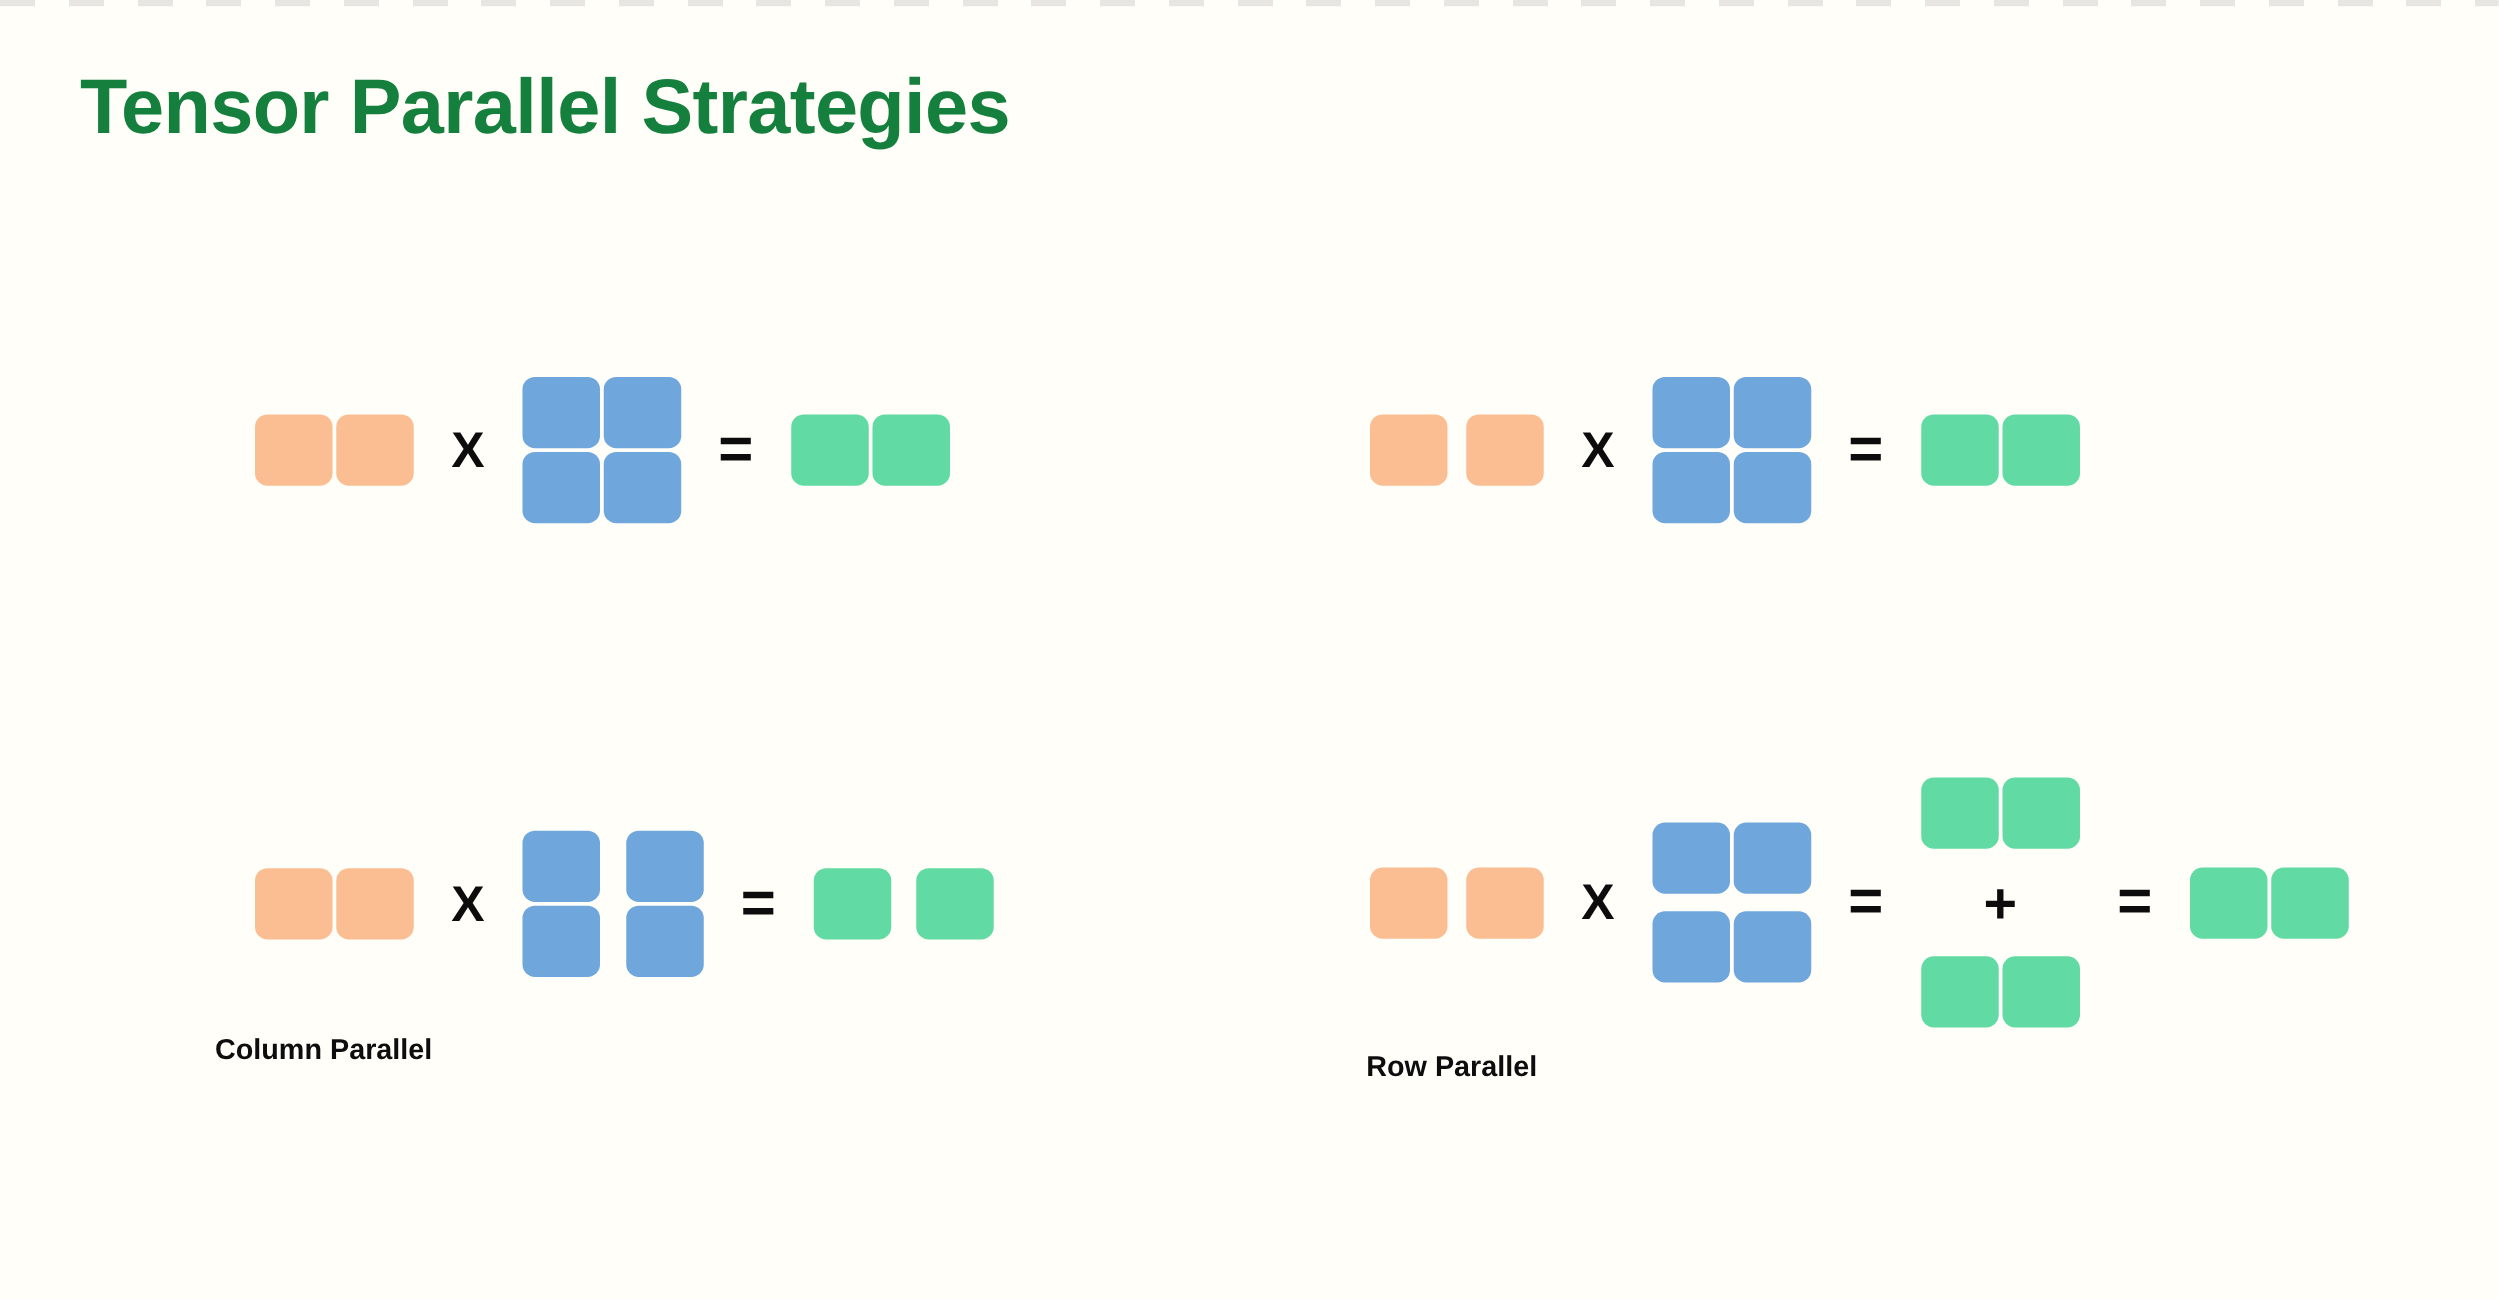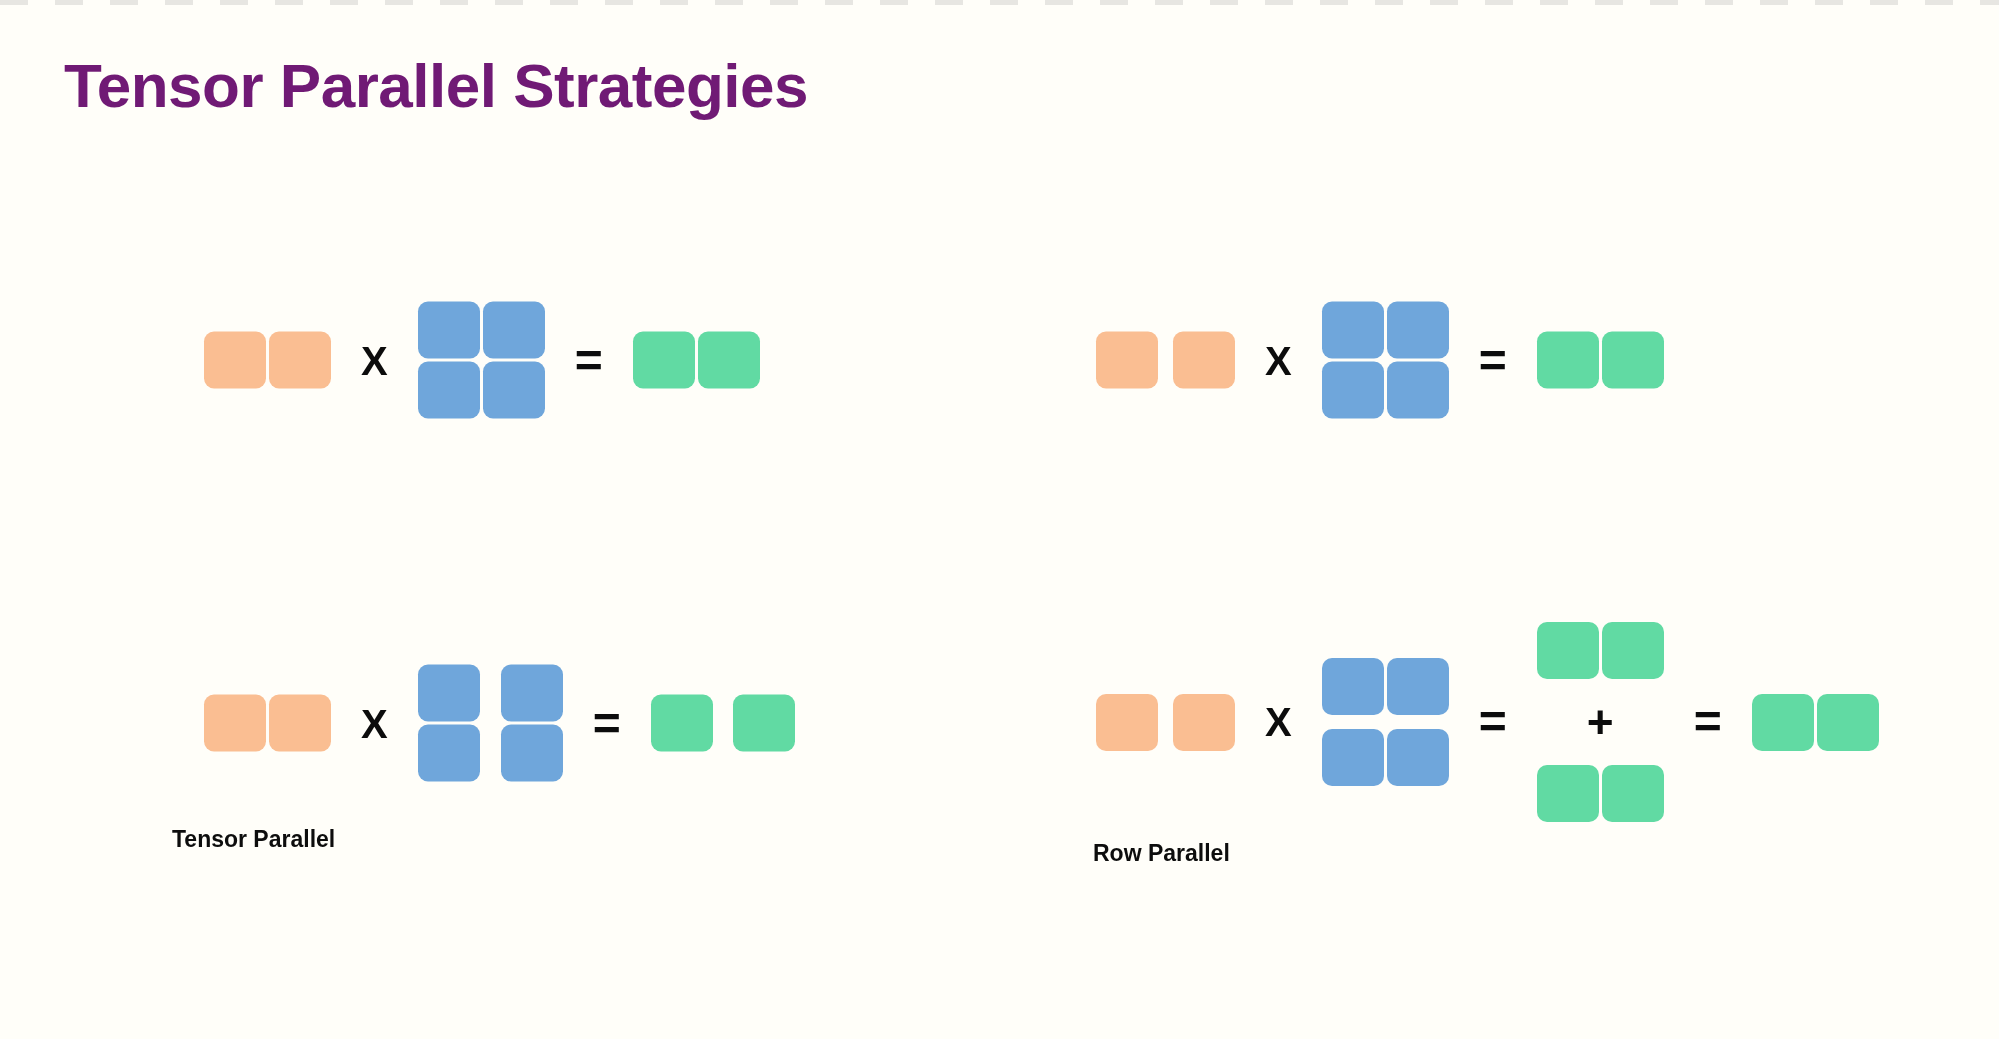--- a/index.html
+++ b/index.html
@@ -57,21 +57,21 @@
     white-space: nowrap;
   }
   #label-column-parallel { left: 172px;  top: 826px; }
   #label-row-parallel    { left: 1093px; top: 840px; }
 </style>
 </head>
 <body style="background: rgb(255, 254, 249);">
 
 <div class="top-dashes"></div>
 
-<h1 class="title" style="color: #701a75;">Tensor Parallel Strategies</h1>
+<h1 class="title" style="color: #15803d;">Tensor Parallel Strategies</h1>
 
 <div class="diagram" id="diagram-top-left">
     <div class="matrix" style="grid-template-columns: repeat(2, 62px); grid-template-rows: repeat(1, 57px); gap: 3px;">
       <div class="block" style="background: rgb(250, 190, 146);"></div>
       <div class="block" style="background: rgb(250, 190, 146);"></div>
     </div>
     <div class="op op-multiply">X</div>
     <div class="matrix" style="grid-template-columns: repeat(2, 62px); grid-template-rows: repeat(2, 57px); gap: 3px;">
       <div class="block" style="background: rgb(111, 166, 219);"></div>
       <div class="block" style="background: rgb(111, 166, 219);"></div>
@@ -147,15 +147,15 @@
         <div class="block" style="background: rgb(97, 218, 163);"></div>
       </div>
     </div>
     <div class="op op-equals">=</div>
     <div class="matrix" style="grid-template-columns: repeat(2, 62px); grid-template-rows: repeat(1, 57px); gap: 3px;">
       <div class="block" style="background: rgb(97, 218, 163);"></div>
       <div class="block" style="background: rgb(97, 218, 163);"></div>
     </div>
   </div>
 
-<div class="diagram-label" id="label-column-parallel" style="color: rgb(13, 13, 13);">Tensor Parallel</div>
+<div class="diagram-label" id="label-column-parallel" style="color: rgb(13, 13, 13);">Column Parallel</div>
 
 <div class="diagram-label" id="label-row-parallel" style="color: rgb(13, 13, 13);">Row Parallel</div>
 
 </body></html>

